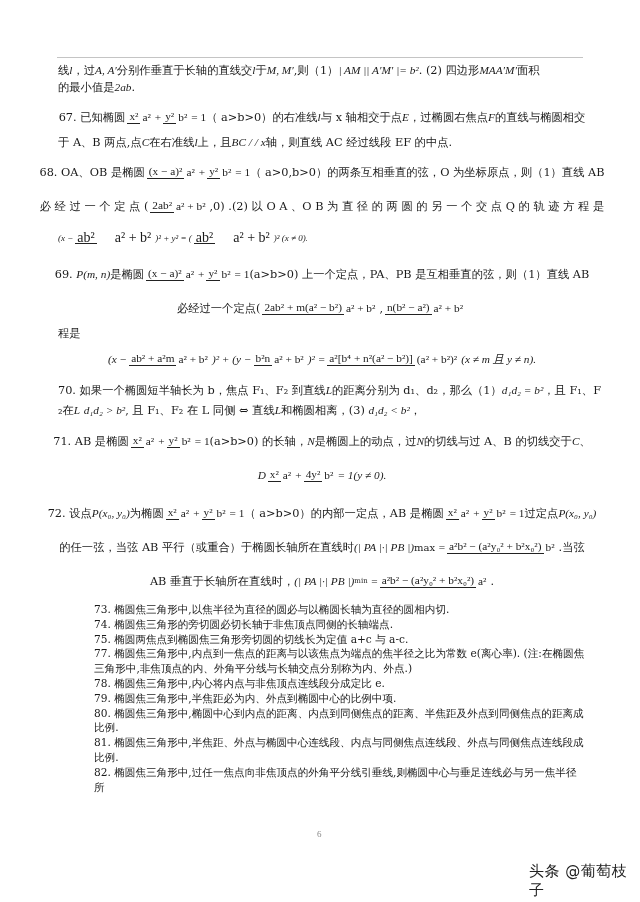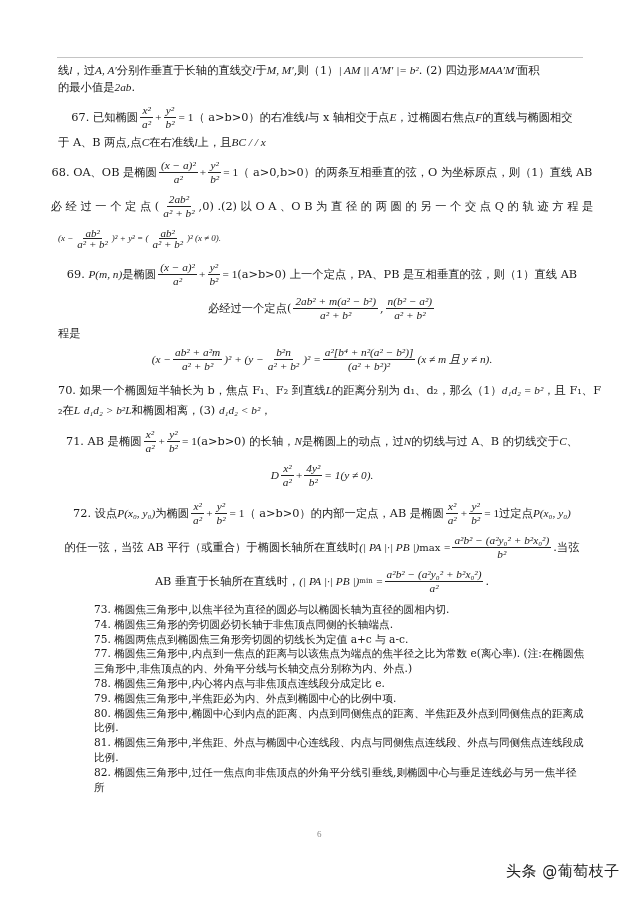--- a/index.html
+++ b/index.html
@@ -3,33 +3,33 @@
 <meta charset="utf-8">
 <style>
   html, body { margin: 0; padding: 0; background: #ffffff; }
   body { width: 640px; height: 902px; position: relative; overflow: hidden;
          font-family: "DejaVu Serif", "Liberation Serif", serif; color: #1a1a1a; }
   .rule { position: absolute; left: 57px; top: 57px; width: 526px; height: 1px; background: #c4c4c4; }
   .page { position: absolute; left: 58px; top: 62px; width: 528px; font-size: 11.3px; line-height: 17px; }
   .line { white-space: nowrap; display: flex; align-items: center; }
   .line.wrap { white-space: normal; display: block; }
   .it { font-style: italic; font-family: "Liberation Serif", serif; }
-  .frac { display: inline-flex; flex-direction: column; align-items: center; vertical-align: middle;
-          font-family: "Liberation Serif", serif; font-style: italic; margin: 4px 2px; line-height: 13px; }
+  .frac { display: inline-flex; flex-direction: row; align-items: center; vertical-align: middle;
+          font-family: "Liberation Serif", serif; margin: 4px 2px; line-height: 13px; }
   .frac .num { border-bottom: 1px solid #222; padding: 0 2px; }
   .frac .den { padding: 0 2px; }
-  .frac.sm { font-size: 11px; line-height: 10px; }
+  .frac.sm { font-size: 14px; line-height: 10px; gap: 16px; }
   .math { font-family: "Liberation Serif", serif; }
   .blk { margin-bottom: 4px; }
   .tall { height: 34px; justify-content: center; }
   .mid { height: 30px; }
   .simple { font-size: 10.6px; line-height: 14.8px; margin-left: 36px; }
   .pagenum { position: absolute; left: 317px; top: 829px; font-size: 9px; color: #888;
              font-family: "Liberation Serif", serif; }
-  .watermark { position: absolute; left: 506px; top: 862px; font-size: 15px; color: #222;
+  .watermark { position: absolute; left: 529px; top: 862px; font-size: 15px; color: #222;
                font-family: "DejaVu Sans", sans-serif; letter-spacing: 0.5px;
                text-shadow: 0 0 2px #fff, 0 0 1px #fff; }
 </style>
 </head>
 <body>
 
 <div class="rule"></div>
 
 <div class="page">
 
@@ -71,20 +71,21 @@
       <span class="math">= 1</span>
       <span>（ a&gt;b&gt;0）的右准线</span><span class="it">l</span><span>与 x 轴相交于点</span><span class="it">E</span><span>，过椭圆右焦点</span><span class="it">F</span><span>的直线与椭圆相交</span>
     </div>
     <div class="line">
       <span>于 A、B 两点,点</span>
         <span class="it">C</span>
         <span>在右准线</span>
         <span class="it">l</span>
         <span>上，且</span>
         <span class="it">BC / / x</span>
+        <span>轴，则直线 AC 经过线段 EF 的中点.</span>
     </div>
   </div>
 
   <div class="blk">
     <div class="line tall">
       <span>68.</span>&nbsp;<span>OA、OB 是椭圆</span>
       <span class="frac">
           <span class="num">(x − a)²</span>
           <span class="den">a²</span>
         </span>
@@ -167,21 +168,21 @@
         </span>
       <span class="it">(x ≠ m 且 y ≠ n).</span>
     </div>
   </div>
 
   <div class="blk">
     <div class="line" style="height:20px">
       <span>70.</span>&nbsp;<span>如果一个椭圆短半轴长为 b，焦点 F₁、F₂ 到直线</span><span class="it">L</span><span>的距离分别为 d₁、d₂，那么（1）</span><span class="it">d₁d₂ = b²</span><span>，且 F₁、F</span>
     </div>
     <div class="line" style="height:20px">
-      <span>₂在</span><span class="it">L</span>&nbsp;<span class="it">d₁d₂ &gt; b²</span><span class="it">L</span><span>和椭圆相离，(3)</span>&nbsp;<span class="it">d₁d₂ &lt; b²</span><span>，</span>
+      <span>₂在</span><span class="it">L</span>&nbsp;<span class="it">d₁d₂ &gt; b²</span><span>, 且 F₁、F₂ 在 L 同侧 ⇔ 直线</span><span class="it">L</span><span>和椭圆相离，(3)</span>&nbsp;<span class="it">d₁d₂ &lt; b²</span><span>，</span>
     </div>
   </div>
 
   <div class="blk">
     <div class="line tall">
       <span>71.</span>&nbsp;<span>AB 是椭圆</span>
       <span class="frac">
           <span class="num">x²</span>
           <span class="den">a²</span>
         </span>

